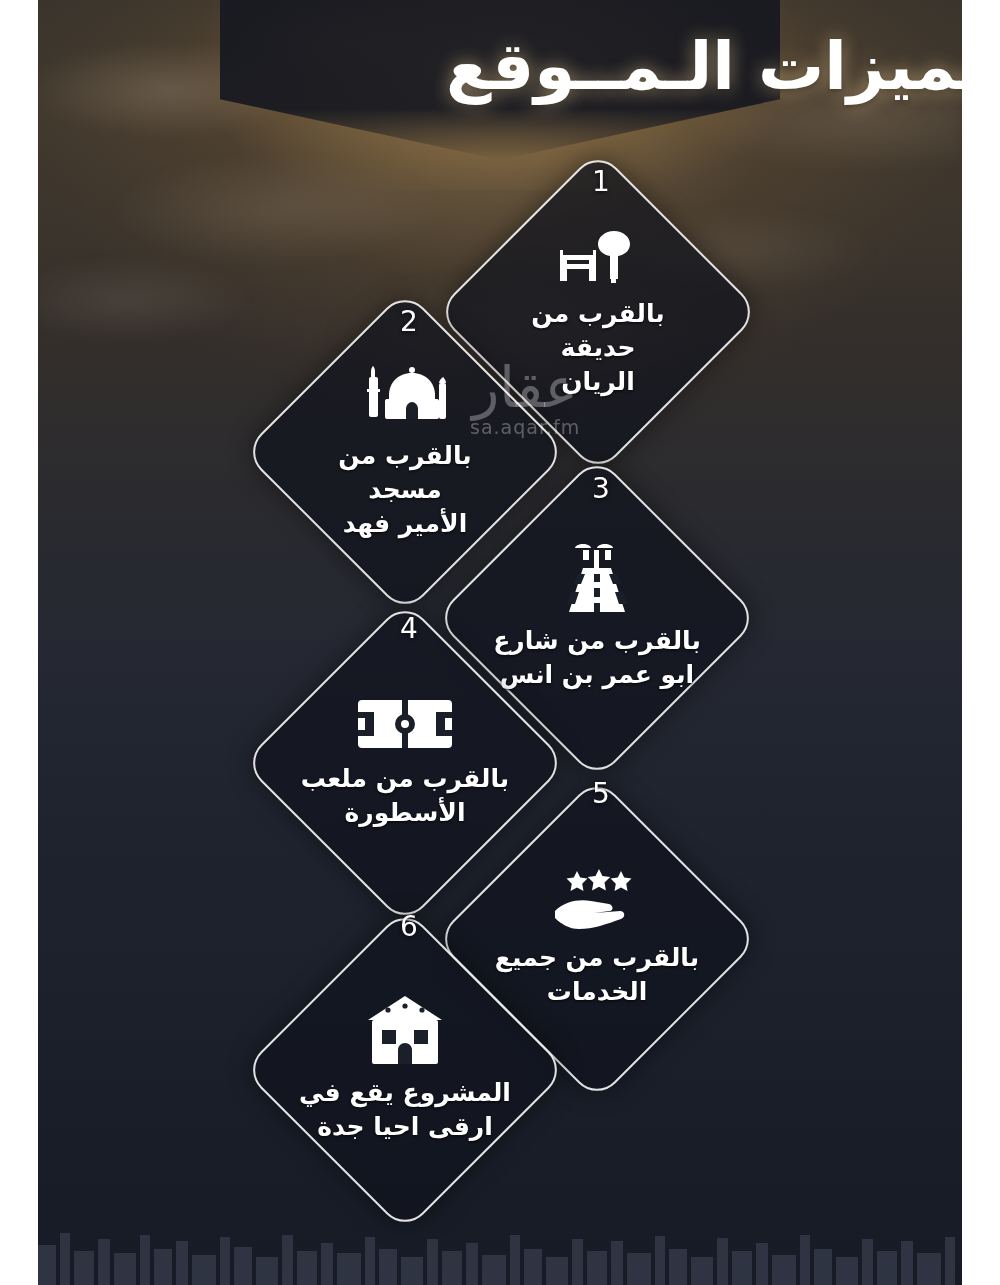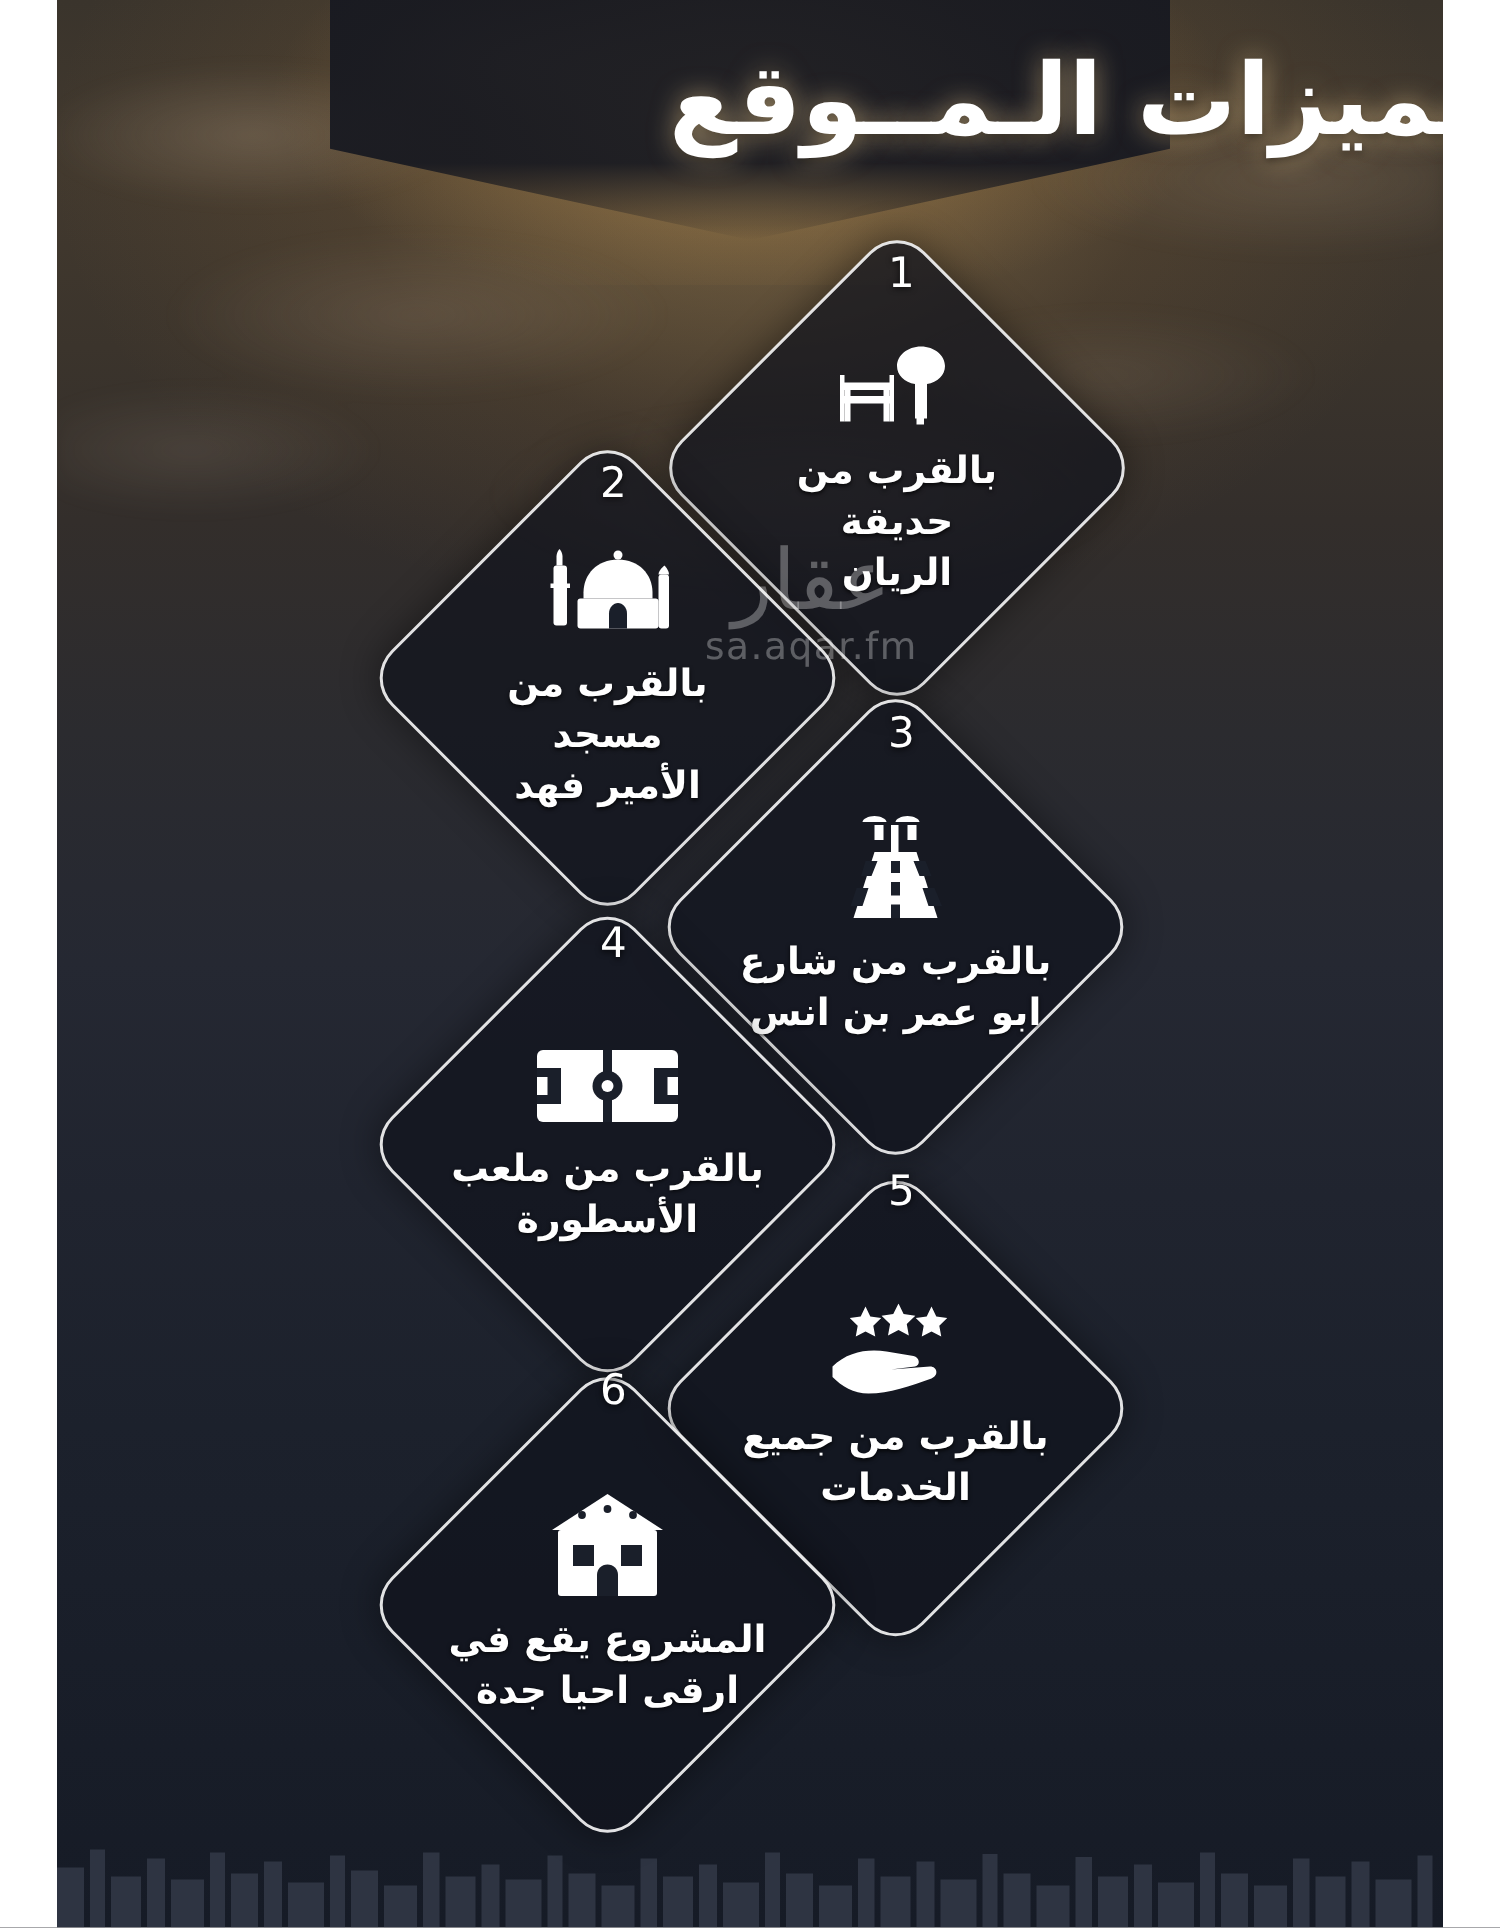--- a/index.html
+++ b/index.html
@@ -119,21 +119,21 @@
   #d6 { left: 290px; top: 955px; }   #n6 { left: 400px; top: 910px; }
 
   
   .watermark {
     position: absolute; z-index: 30;
     left: 470px; top: 355px;
     text-align: center; color: rgba(255,255,255,0.30);
     pointer-events: none;
   }
   .watermark .wm-main { font-size: 56px; font-weight: normal; direction: rtl; letter-spacing: 4px; }
-  .watermark .wm-sub { font-size: 25px; margin-top: -4px; letter-spacing: 1px; direction: ltr; }
+  .watermark .wm-sub { font-size: 19px; margin-top: -4px; letter-spacing: 1px; direction: ltr; }
 
   
   .skyline {
     position: absolute; left: 38px; right: 38px; bottom: 0; height: 62px;
     z-index: 15;
   }
 </style>
 </head>
 <body>
 

